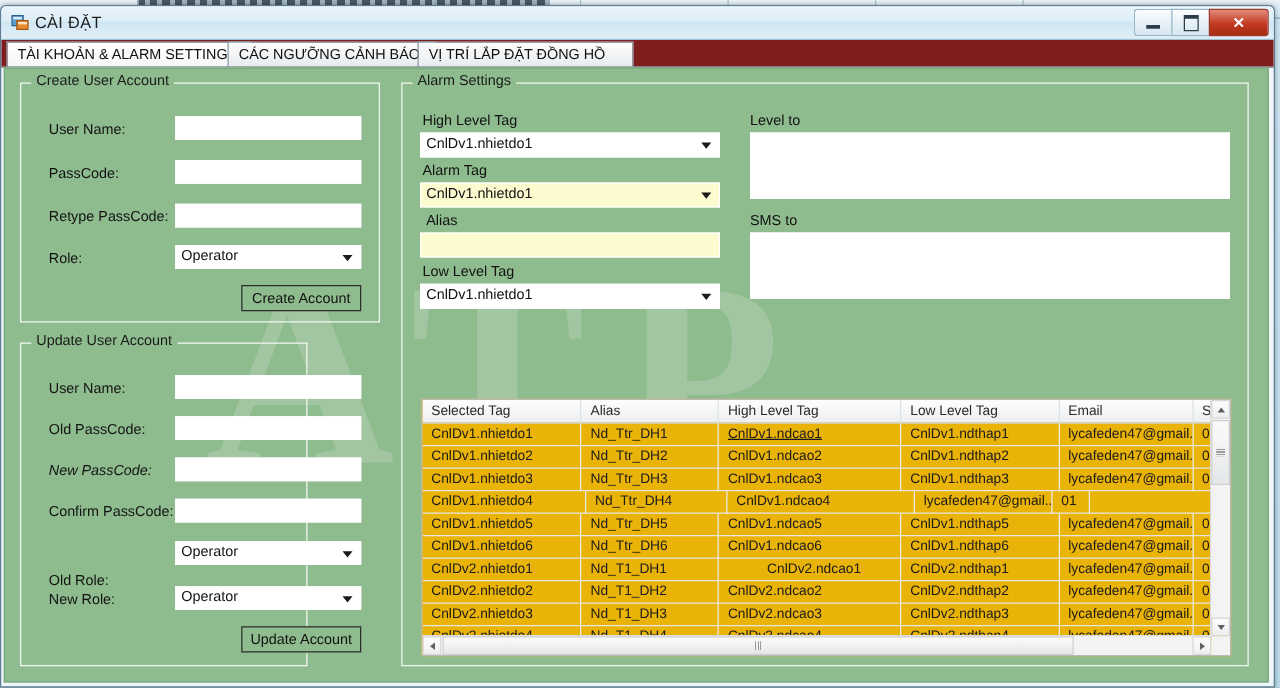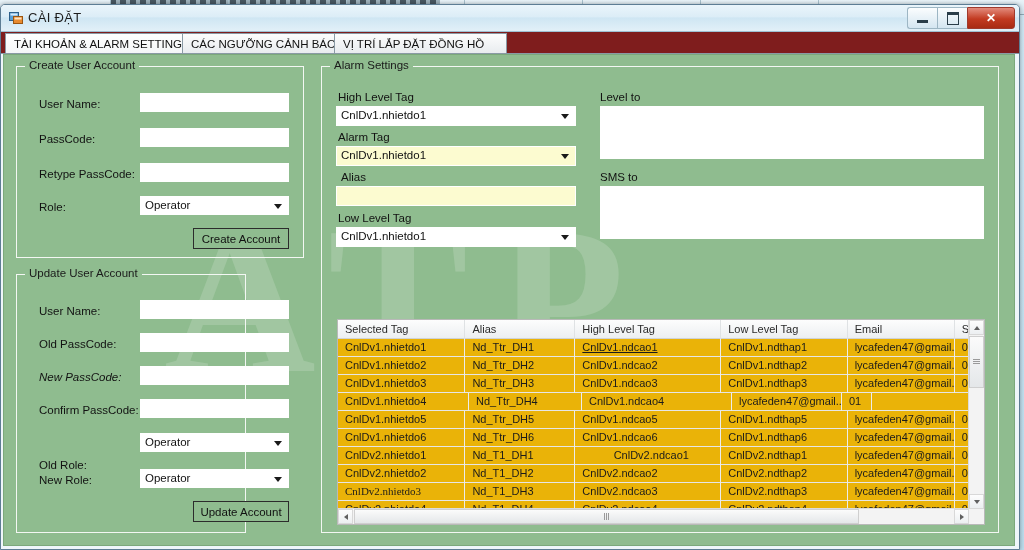--- a/index.html
+++ b/index.html
@@ -330,21 +330,21 @@
           </div>
           <div class="grow">
             <div class="gc" style="width: 131px;">CnlDv2.nhietdo2</div>
             <div class="gc" style="width: 113px;">Nd_T1_DH2</div>
             <div class="gc" style="width: 150px;">CnlDv2.ndcao2</div>
             <div class="gc" style="width: 130px;">CnlDv2.ndthap2</div>
             <div class="gc" style="width: 110px;">lycafeden47@gmail....</div>
             <div class="gc" style="width: 30px;">01</div>
           </div>
           <div class="grow">
-            <div class="gc" style="width: 131px; font-family: Liberation Serif, serif;">CnlDv2.nhietdo3</div>
+            <div class="gc" style="width: 131px;">CnlDv2.nhietdo3</div>
             <div class="gc" style="width: 113px;">Nd_T1_DH3</div>
             <div class="gc" style="width: 150px;">CnlDv2.ndcao3</div>
             <div class="gc" style="width: 130px;">CnlDv2.ndthap3</div>
             <div class="gc" style="width: 110px;">lycafeden47@gmail....</div>
             <div class="gc" style="width: 30px;">01</div>
           </div>
           <div class="grow">
             <div class="gc" style="width: 131px;">CnlDv2.nhietdo4</div>
             <div class="gc" style="width: 113px;">Nd_T1_DH4</div>
             <div class="gc" style="width: 150px;">CnlDv2.ndcao4</div>

